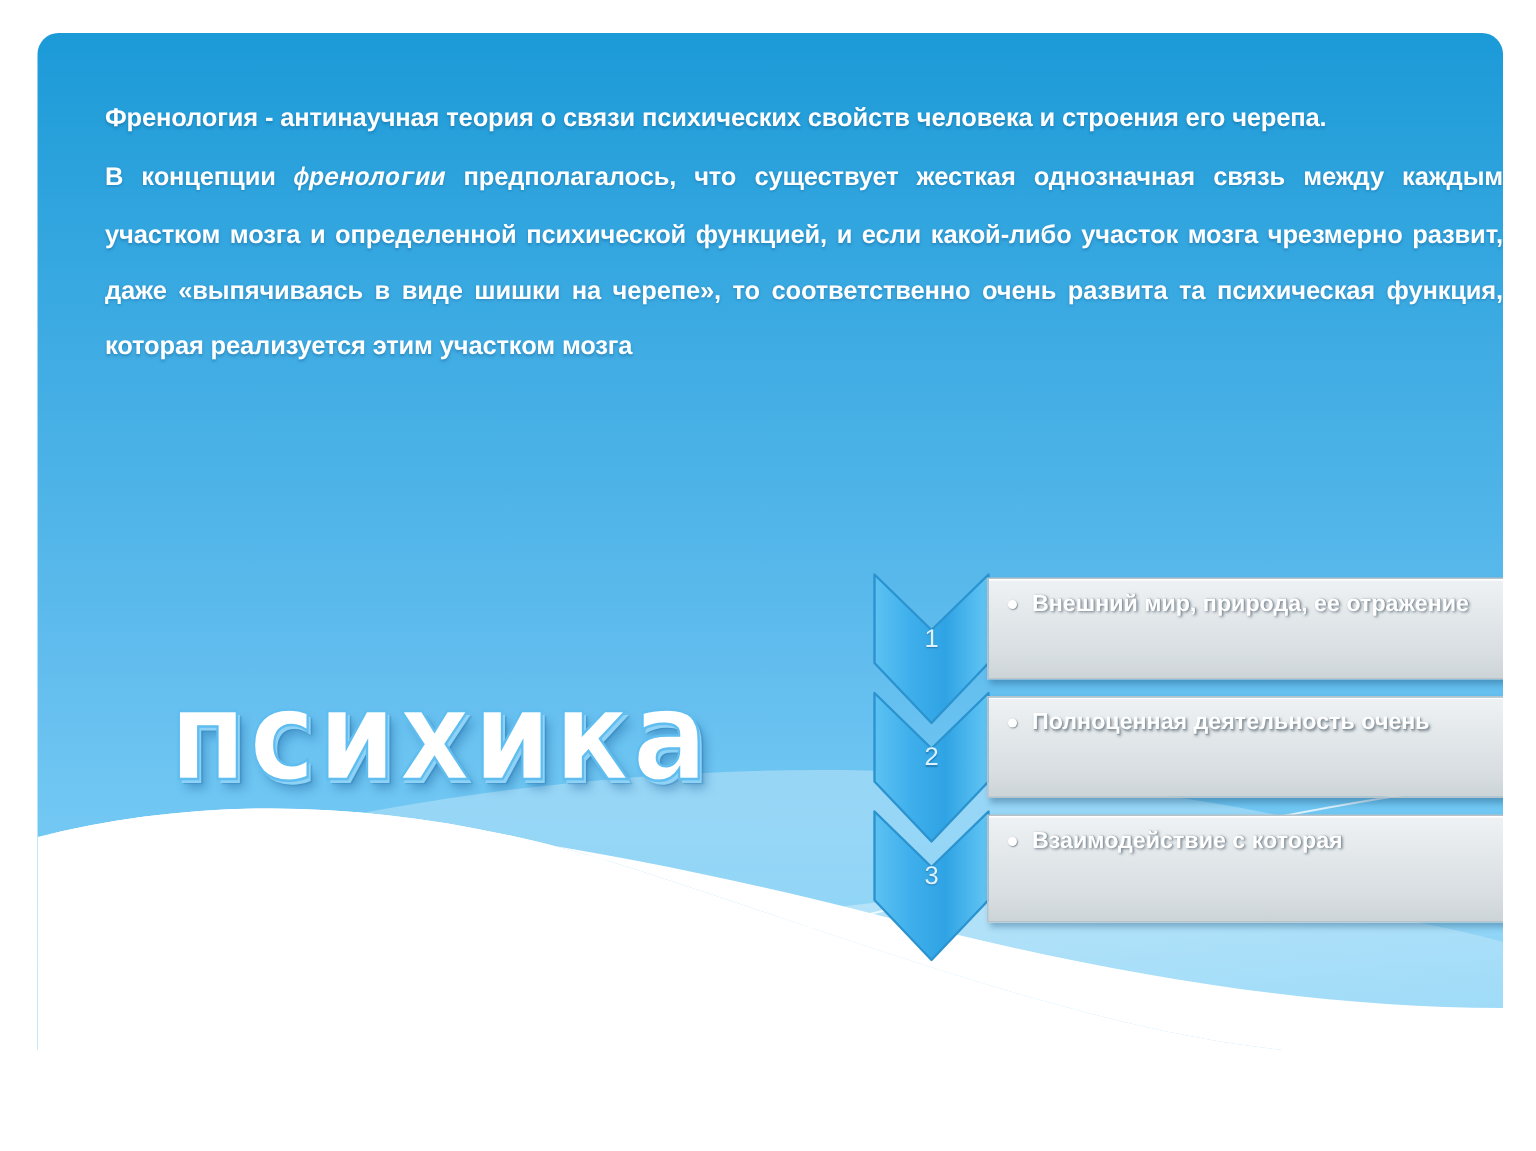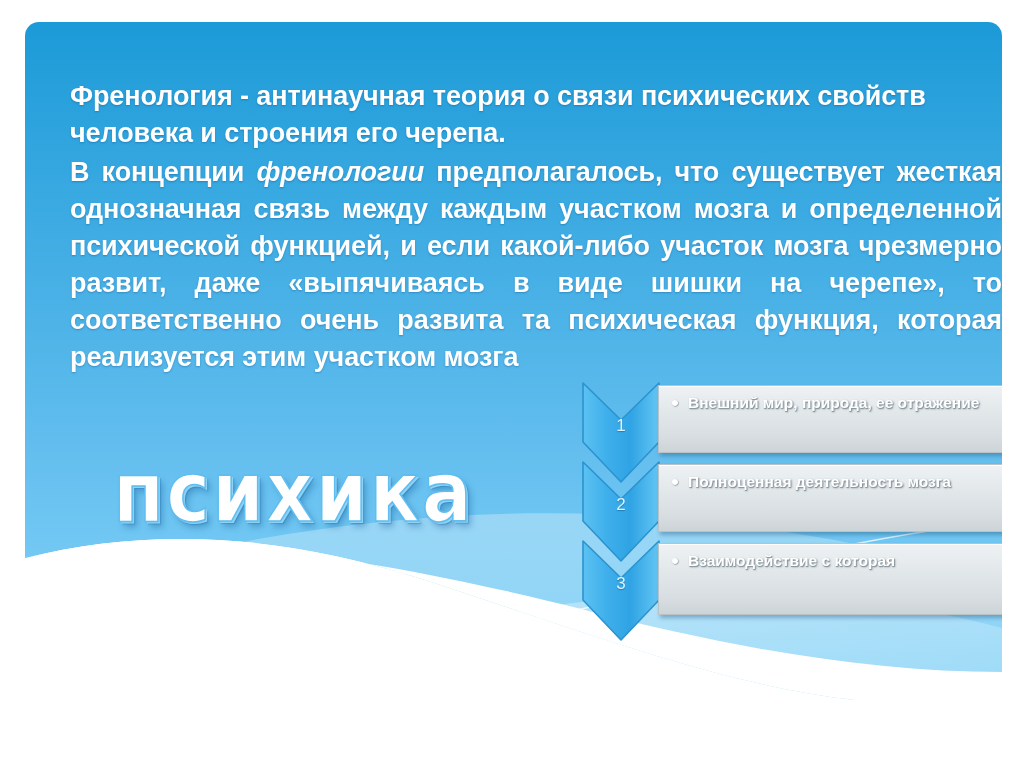--- a/index.html
+++ b/index.html
@@ -53,31 +53,30 @@
   }
 
   
   #text-block {
     position: absolute;
     left: 45px;
     top: 38px;
     width: 932px;
     color: #ffffff;
     font-weight: bold;
-    font-size: 27px;
+    font-size: 17px;
     line-height: 37px;
     text-align: justify;
     text-shadow: 0 1px 2px rgba(10,70,120,0.35);
     letter-spacing: -0.1px;
-    margin-top: 18px;
   }
   #text-block p { margin: 0 0 2px 0; }
   #para-1 { text-align: left; }
   #para-2 { text-align: justify; }
-  #para-2 .ital { font-style: italic; }
+  #para-2 .ital { font-style: italic; font-family: Liberation Mono, monospace; }
   
   #para-2 { text-align-last: left; }
 
   
   #wordart {
     position: absolute;
     left: 88px;
     top: 428px;
     font-family: "DejaVu Sans", sans-serif;
     font-size: 74px;
@@ -234,21 +233,21 @@
               <stop offset="30%" stop-color="#40b0ec"></stop>
               <stop offset="62%" stop-color="#2fa3e4"></stop>
               <stop offset="100%" stop-color="#64c6f4"></stop>
             </linearGradient>
           </defs>
           <path d="M3,3 L41,40 L79,3 L79,62 L41,102 L3,62 Z" fill="url(#cg2)" stroke="#2b93cf" stroke-width="1.6" stroke-linejoin="round"></path>
         </svg>
         <div class="chev-num">2</div>
         <div class="callout">
           <span class="callout-text">
-            <span class="bullet"></span><span>Полноценная деятельность мозга</span>
+            <span class="bullet"></span><span>Полноценная деятельность очень</span>
           </span>
         </div>
       </div>
 
       <div class="chev-row r3">
         <svg class="chevron" viewBox="0 0 82 105">
           <defs>
             <linearGradient id="cg3" x1="0" y1="0" x2="1" y2="0">
               <stop offset="0%" stop-color="#5cc2f2"></stop>
               <stop offset="30%" stop-color="#40b0ec"></stop>

